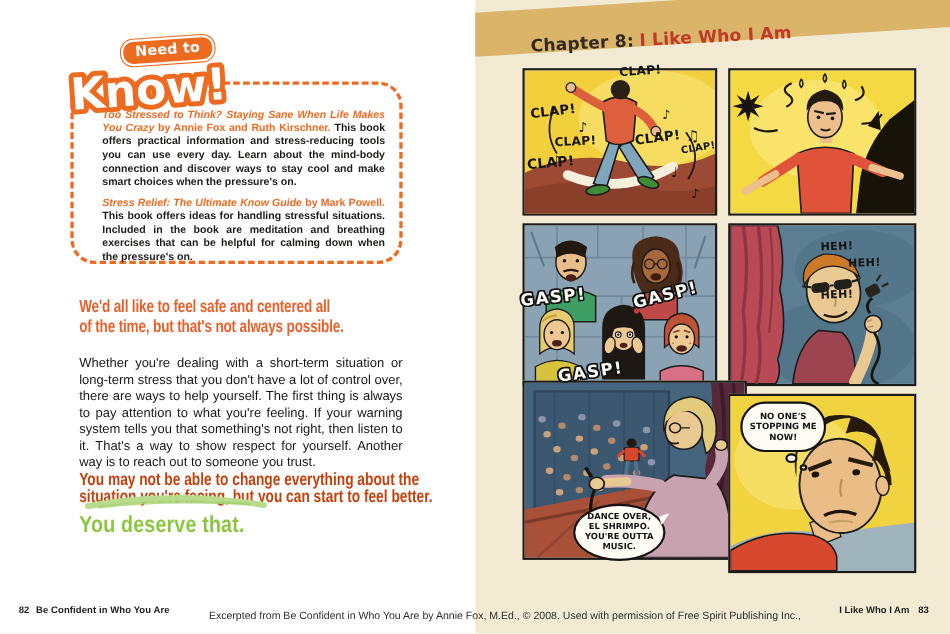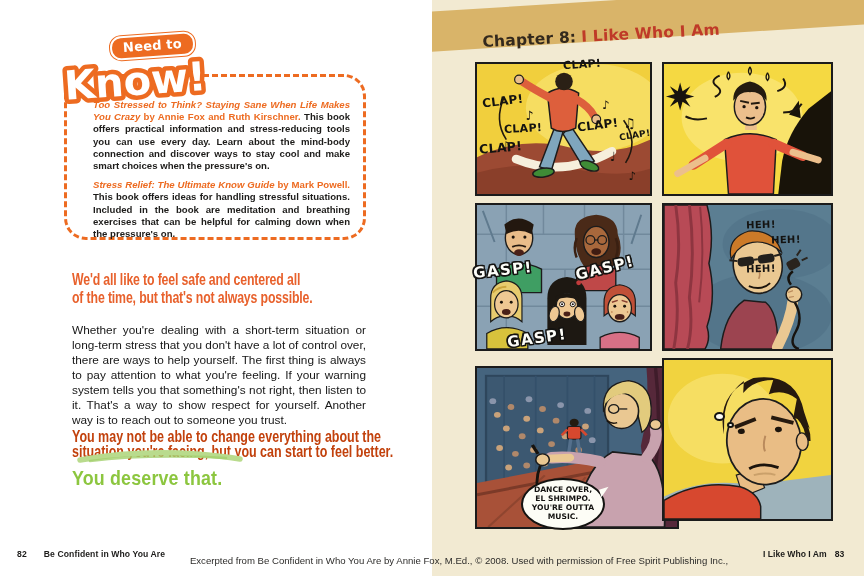--- a/index.html
+++ b/index.html
@@ -35,21 +35,21 @@
   .highlight-lines { margin-top:1px; color:#c2410c; font-weight:bold; font-size:16px;
                      line-height:15px; }
   .highlight-lines div { white-space:nowrap; transform:scaleX(.78); transform-origin:left top; }
   .closing-line { margin-top:7px; color:#8cc63f; font-weight:800; font-size:21px;
                   white-space:nowrap; transform:scaleX(.85); transform-origin:left top;
                   letter-spacing:.2px; }
   .swoosh { position:absolute; left:4px; top:178px; }
 
   .footer-left { position:absolute; left:17px; top:549px; font-size:8.6px; font-weight:bold;
                  color:#1d1c1a; letter-spacing:.1px; }
-  .footer-left .fl-num { margin-right:17px; }
+  .footer-left .fl-num { margin-right:6px; }
 
   .spread-footer { position:absolute; left:176px; top:554px; width:566px; text-align:center;
                    font-size:9.6px; line-height:13.2px; color:#2e2d2b; z-index:5; }
 
   
   .page-right { position:absolute; left:432px; top:0; width:432px; height:576px;
                 background:#f2ead2; overflow:hidden; }
 
   .chapter-banner { position:absolute; left:-24px; top:-2px; width:482px; height:40px;
                     background:#d9b469; transform:rotate(-3.6deg); }
@@ -59,21 +59,21 @@
   .ch-label { color:#33291d; }
   .ch-title { color:#bf3a28; margin-left:5px; }
 
   .panels { position:absolute; left:43px; top:62px; width:358px; height:459px; }
   .panel { position:absolute; border:2px solid #1b1b1b; background:#f2ead2; }
   .panel svg { position:absolute; left:0; top:0; width:100%; height:100%; display:block; }
   .p1 { left:0;   top:0;   width:177px; height:134px; }
   .p2 { left:187px;top:0;  width:171px; height:134px; }
   .p3 { left:0;   top:141px; width:177px; height:148px; }
   .p4 { left:187px;top:141px; width:171px; height:148px; }
-  .p5 { left:0;   top:304px; width:204px; height:163px; }
+  .p5 { left:0;   top:284px; width:204px; height:163px; }
   .p6 { left:187px;top:296px; width:171px; height:163px; }
 
   .sfx { position:absolute; font-family:"DejaVu Sans", sans-serif; font-weight:800;
          color:#141311; white-space:nowrap; z-index:4; }
   .clap { font-size:11px; letter-spacing:.3px; }
   .c1 { left:86px;  top:-6px; transform:rotate(-4deg); }
   .c2 { left:5px;   top:30px; transform:rotate(-7deg); font-size:12px; }
   .c3 { left:27px;  top:58px; transform:rotate(-3deg); }
   .c4 { left:100px; top:54px; transform:rotate(-7deg); font-size:12px; }
   .c5 { left:142px; top:66px; transform:rotate(-9deg); font-size:9px; }
@@ -443,20 +443,21 @@
               <path d="M112,60 L134,68" stroke="#26190e" stroke-width="4"></path>
               <ellipse cx="80" cy="71" rx="3.6" ry="2.8" fill="#1c140c"></ellipse>
               <ellipse cx="118" cy="73" rx="3.6" ry="2.8" fill="#1c140c"></ellipse>
               <path d="M104,78 q-4,10 -2,16" stroke="#b98a5c" stroke-width="2" fill="none"></path>
               <path d="M84,110 q14,-6 30,2" stroke="#1c140c" stroke-width="3" fill="none"></path>
               <path d="M88,117 q12,-2 22,2" stroke="#caa06a" stroke-width="2" fill="none"></path>
               <ellipse cx="141" cy="88" rx="6" ry="9" fill="#e9bd85" stroke="#1c1c1c" stroke-width="1.4"></ellipse>
             </g>
           </g>
         </svg>
+        <div class="thought-bubble">NO ONE'S STOPPING ME NOW!</div>
         <div class="thought-dot td1"></div>
         <div class="thought-dot td2"></div>
       </div>
     </div>
 
     <div class="footer-right">
       <span>I Like Who I Am</span><span class="fr-num">83</span>
     </div>
   </div>
 

